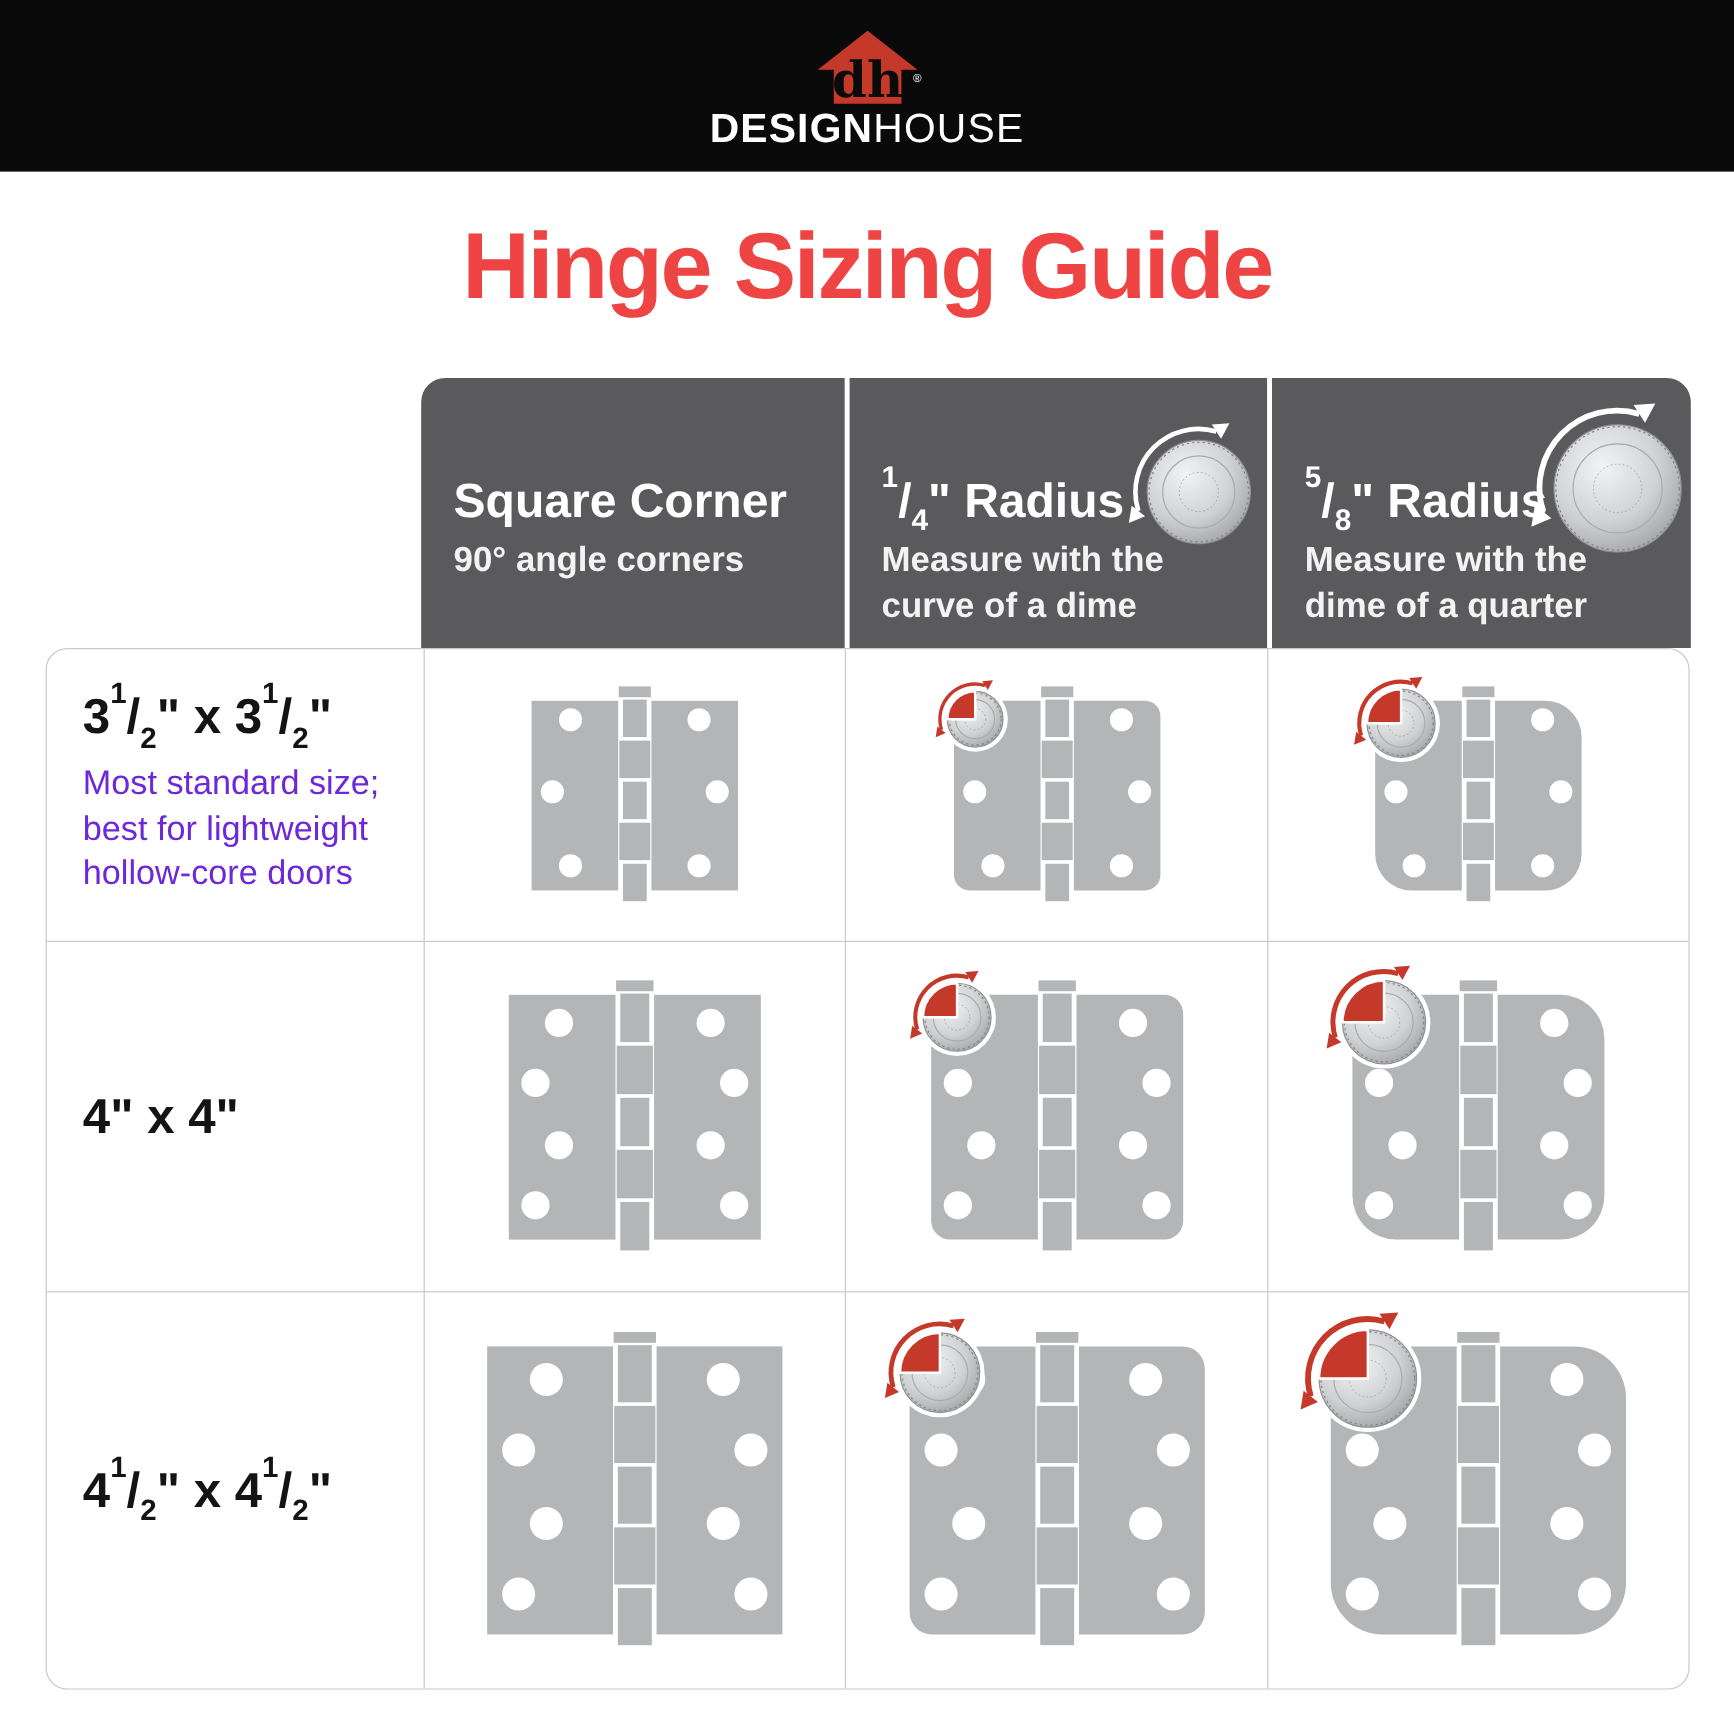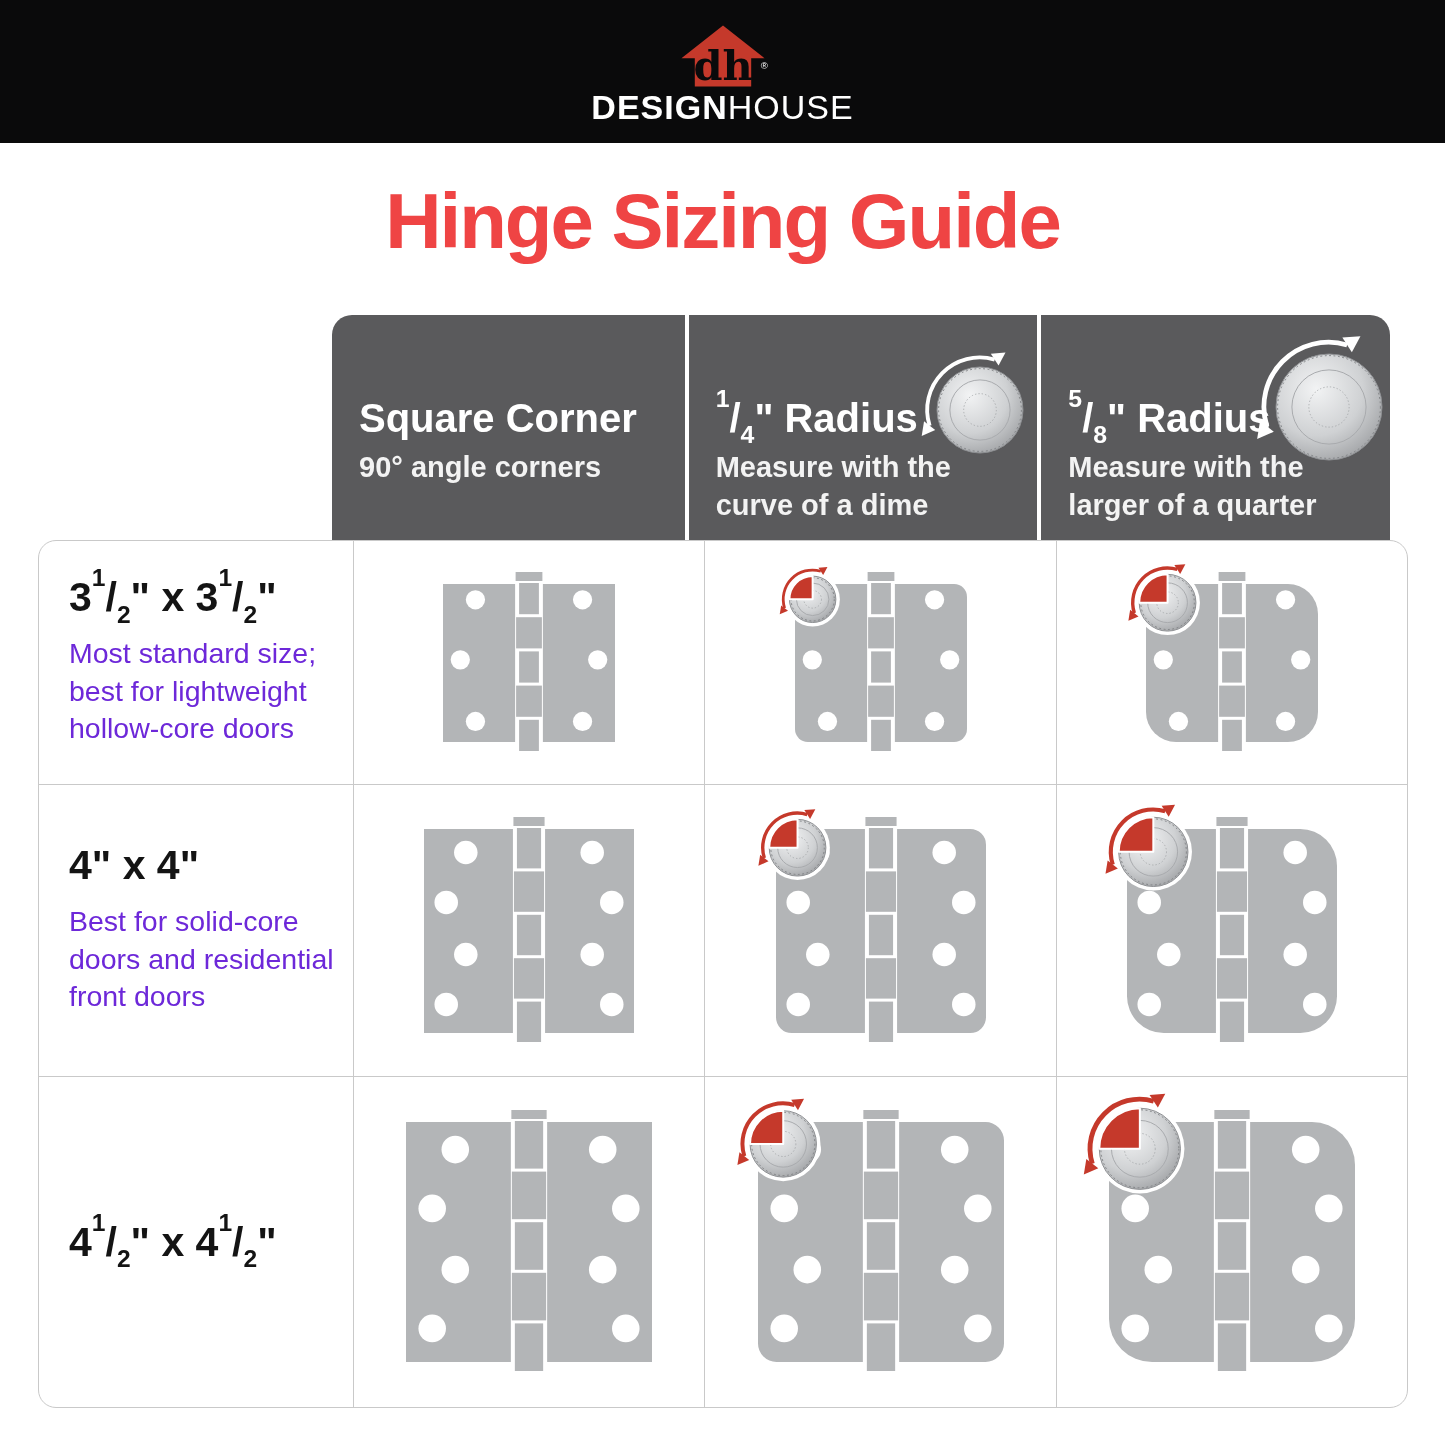--- a/index.html
+++ b/index.html
@@ -12,21 +12,21 @@
   .logo{display:flex;flex-direction:column;align-items:center;margin-top:4px;}
   .wordmark{color:#fff;font-size:34px;line-height:1;letter-spacing:1px;margin-top:2px;}
   .wordmark .b{font-weight:bold;}
   .wordmark .l{font-weight:normal;}
 
   
   .title{position:absolute;left:0;top:176px;width:100%;margin:0;text-align:center;
          font-size:78px;font-weight:bold;letter-spacing:-2px;color:#ef4444;}
 
   
-  .header-row{position:absolute;left:332px;top:315px;width:1058px;height:225px;
+  .header-row{position:absolute;left:351px;top:315px;width:1058px;height:225px;
               display:grid;grid-template-columns:1fr 1fr 1fr;}
   .hcell{position:relative;background:var(--hdr,#5a5a5c);color:#fff;box-sizing:border-box;
          padding:82px 0 0 27px;}
   .hcell + .hcell{border-left:4px solid #fff;}
   .hcell:first-child{border-radius:20px 0 0 0;}
   .hcell:last-child{border-radius:0 20px 0 0;}
   .ht{font-size:40px;font-weight:bold;line-height:1.05;white-space:nowrap;}
   .hs{font-size:29px;font-weight:bold;color:#f3f3f3;line-height:1.3;margin-top:10px;max-width:250px;}
   .fr sup{font-size:0.62em;line-height:0;position:relative;top:-0.42em;}
   .fr sub{font-size:0.62em;line-height:0;position:relative;top:0.10em;}
@@ -88,21 +88,21 @@
         <circle cx="95" cy="95" r="41.4" fill="none" stroke="#808285" stroke-width="1" stroke-dasharray="1.8 2.6"></circle>
         <circle cx="95" cy="95" r="30.099999999999998" fill="none" stroke="#a9abae" stroke-width="1"></circle>
         <circle cx="95" cy="95" r="16.34" fill="none" stroke="#a2a4a7" stroke-width="0.8" stroke-dasharray="1.4 2"></circle>
               <path d="M 44.638400000000004 110.738 A 52.46 52.46 0 0 1 109.6888 44.638400000000004" fill="none" stroke="#ffffff" stroke-width="3.8699999999999997"></path>
         <path d="M 0 -7.095000000000001 L 12.9 0 L 0 7.095000000000001 Z" fill="#ffffff" transform="translate(44.638400000000004,110.738) rotate(128)"></path>
         <path d="M 0 -7.095000000000001 L 12.9 0 L 0 7.095000000000001 Z" fill="#ffffff" transform="translate(109.6888,44.638400000000004) rotate(-33)"></path>
             </svg></div>
         </div>
         <div class="hcell">
           <div class="ht"><span class="fr"><sup>5</sup>/<sub>8</sub></span>" Radius</div>
-          <div class="hs">Measure with the larger of a quarter</div>
+          <div class="hs">Measure with the dime of a quarter</div>
           <div class="hcoin hcoin-quarter"><svg width="173" height="173" viewBox="0 0 173 173" style="overflow:visible">
           <defs>
                 <radialGradient id="cg2" cx="38%" cy="33%" r="80%">
       <stop offset="0" stop-color="#f2f3f4"></stop>
                   <stop offset="0.55" stop-color="#cfd1d3"></stop>
       <stop offset="1" stop-color="#97999c"></stop>
                 </radialGradient>
               </defs>
               <circle cx="114" cy="114" r="53" fill="url(#cg2)" stroke="#8e9093" stroke-width="1"></circle>
         <circle cx="114" cy="114" r="51.4" fill="none" stroke="#808285" stroke-width="1" stroke-dasharray="1.8 2.6"></circle>
@@ -200,21 +200,20 @@
         <circle cx="21.568800000000003" cy="18.730800000000002" r="19.866" fill="none" stroke="#a9abae" stroke-width="1"></circle>
         <circle cx="21.568800000000003" cy="18.730800000000002" r="10.784400000000002" fill="none" stroke="#a2a4a7" stroke-width="0.8" stroke-dasharray="1.4 2"></circle>
             <path d="M 21.568800000000003 18.730800000000002 L -6.8111999999999995 18.730800000000002 A 28.380000000000003 28.380000000000003 0 0 1 21.568800000000003 -9.6492 Z" fill="#c5392b" stroke="#ffffff" stroke-width="2" stroke-linejoin="round"></path>
             <path d="M -11.669855999999996 29.117880000000003 A 34.6236 34.6236 0 0 1 31.263408000000005 -14.507855999999997" fill="none" stroke="#c5392b" stroke-width="3.4056"></path>
         <path d="M 0 -5.307060000000002 L 9.649200000000002 0 L 0 5.307060000000002 Z" fill="#c5392b" transform="translate(-11.669855999999996,29.117880000000003) rotate(128)"></path>
         <path d="M 0 -5.307060000000002 L 9.649200000000002 0 L 0 5.307060000000002 Z" fill="#c5392b" transform="translate(31.263408000000005,-14.507855999999997) rotate(-33)"></path>
           </svg>
         </div>
         <div class="cell label-cell bt">
           <div class="size">4" x 4"</div>
-          <div class="desc">Best for solid-core doors and residential front doors</div>
         </div>
         <div class="cell hinge-cell bl bt">
           <svg class="hinge" width="210" height="204" viewBox="0 0 210 204">
             <rect x="0" y="0" width="88.925" height="204" fill="#b3b5b7"></rect>
           <rect x="121.075" y="0" width="88.925" height="204" fill="#b3b5b7"></rect>
             <rect x="89.425" y="-12" width="31.150000000000002" height="9" fill="#b3b5b7"></rect>
             <rect x="92.925" y="-1" width="24.150000000000002" height="40.4" fill="#b3b5b7"></rect>
             <rect x="89.925" y="42.4" width="30.150000000000002" height="40.4" fill="#b3b5b7"></rect>
             <rect x="92.925" y="85.8" width="24.150000000000002" height="40.4" fill="#b3b5b7"></rect>
             <rect x="89.925" y="129.2" width="30.150000000000002" height="40.4" fill="#b3b5b7"></rect>

